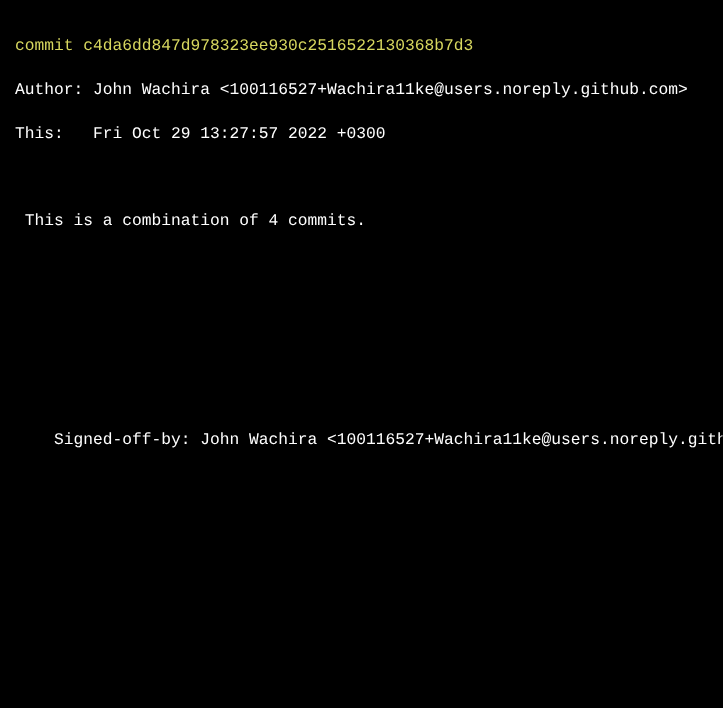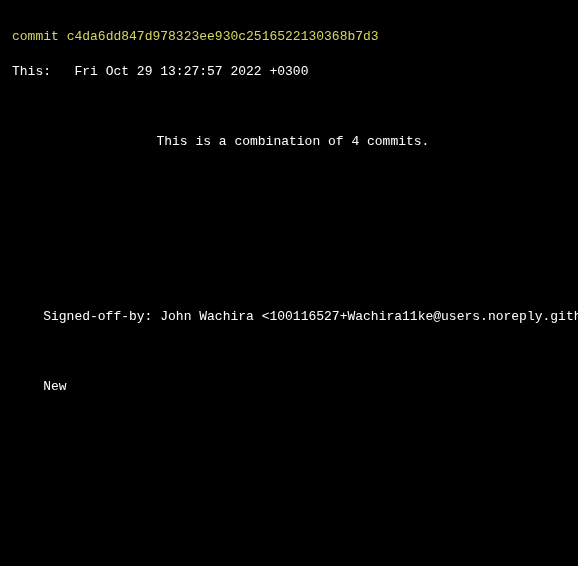--- a/index.html
+++ b/index.html
@@ -14,38 +14,38 @@
     height: 566px;
     overflow: hidden;
   }
   .term {
     padding: 10px 12px;
     white-space: pre;
   }
   .yellow { color: #d7d75f; margin-top: 44px; }
   .commit-header { white-space: pre; }
   .msg-block { margin-left: 4ch; white-space: pre; }
-  .indent1 { margin-left: 1ch; text-align: center; }
+  .indent1 { margin-left: 1ch; }
   .blank { height: 1.35em; }
 </style>
 </head>
 <body>
 
 <div class="term">
 <div class="commit-header"><span class="yellow">commit</span><span class="yellow"> </span><span class="yellow">c4da6dd847d978323ee930c2516522130368b7d3</span></div>
+<div class="commit-header"><span>Author:</span> <span>John Wachira &lt;100116527+Wachira11ke@users.noreply.github.com&gt;</span></div>
 <div class="commit-header"><span>This:</span>   <span>Fri Oct 29 13:27:57 2022 +0300</span></div>
 <div class="blank"></div>
 <div class="msg-block indent1">This is a combination of 4 commits.</div>
 <div class="blank"></div>
 <div class="blank"></div>
 <div class="blank"></div>
 <div class="blank"></div>
 <div class="msg-block">Signed-off-by: John Wachira &lt;100116527+Wachira11ke@users.noreply.github.com&gt;</div>
 <div class="blank"></div>
-<div class="msg-block">New</div>
 <div class="blank"></div>
 
 
 
 
 
 
 
 </div>
 

